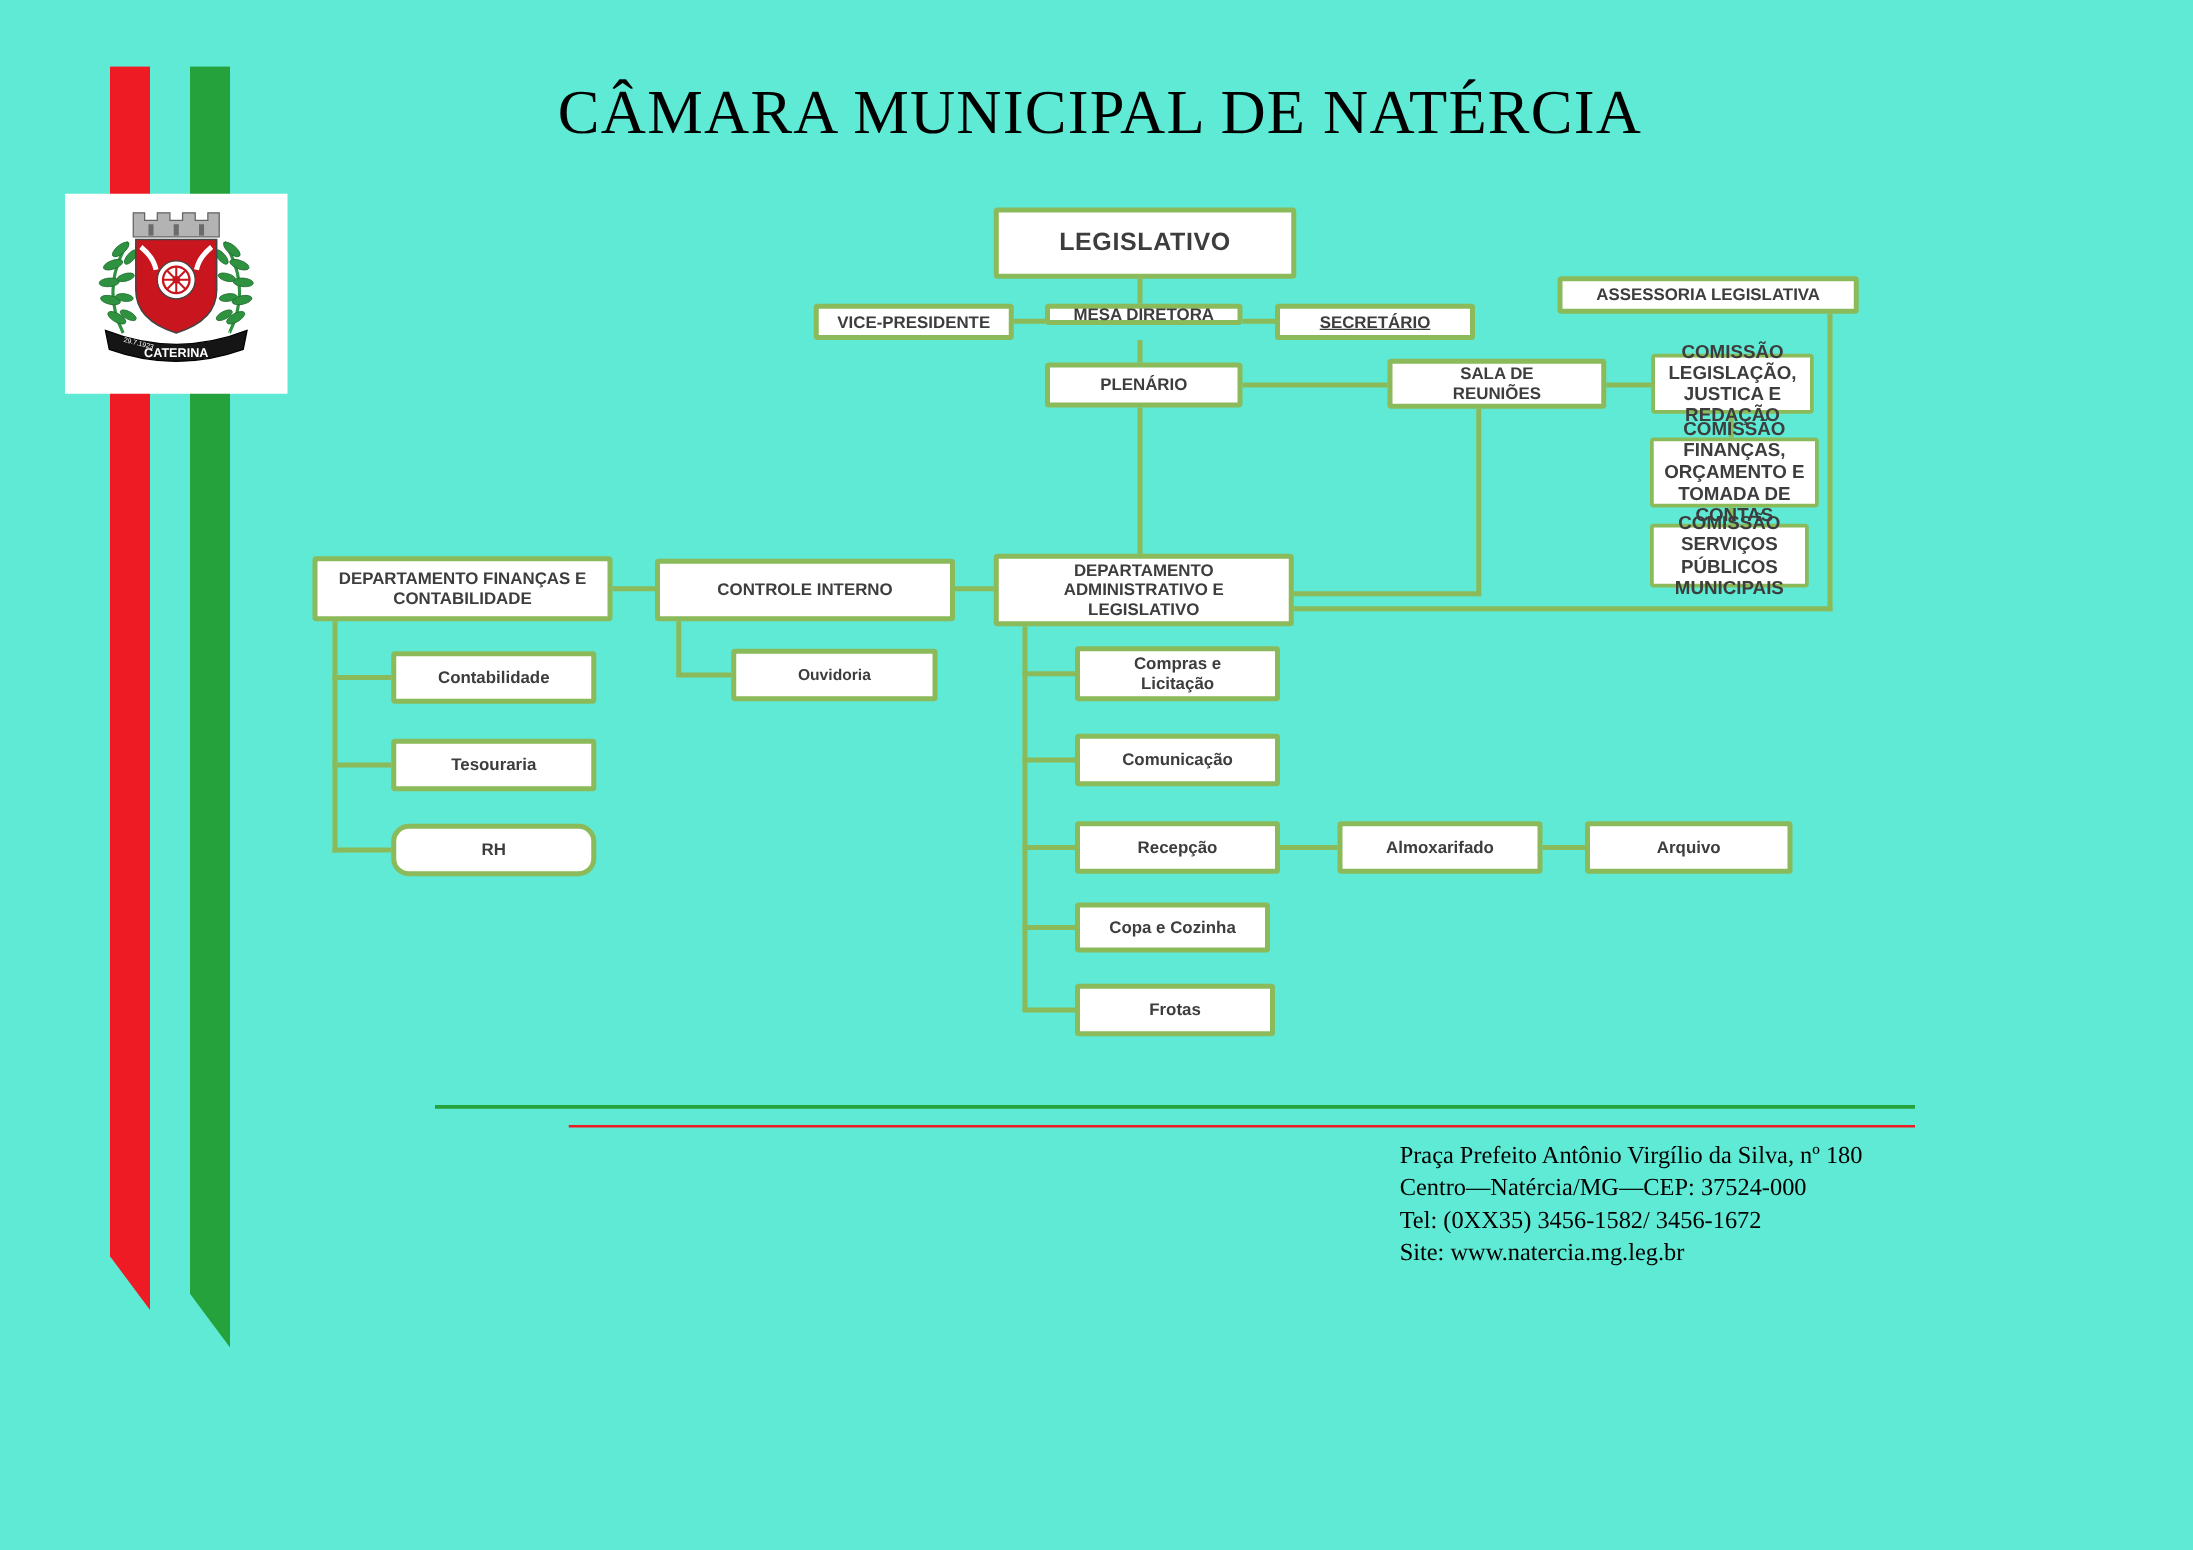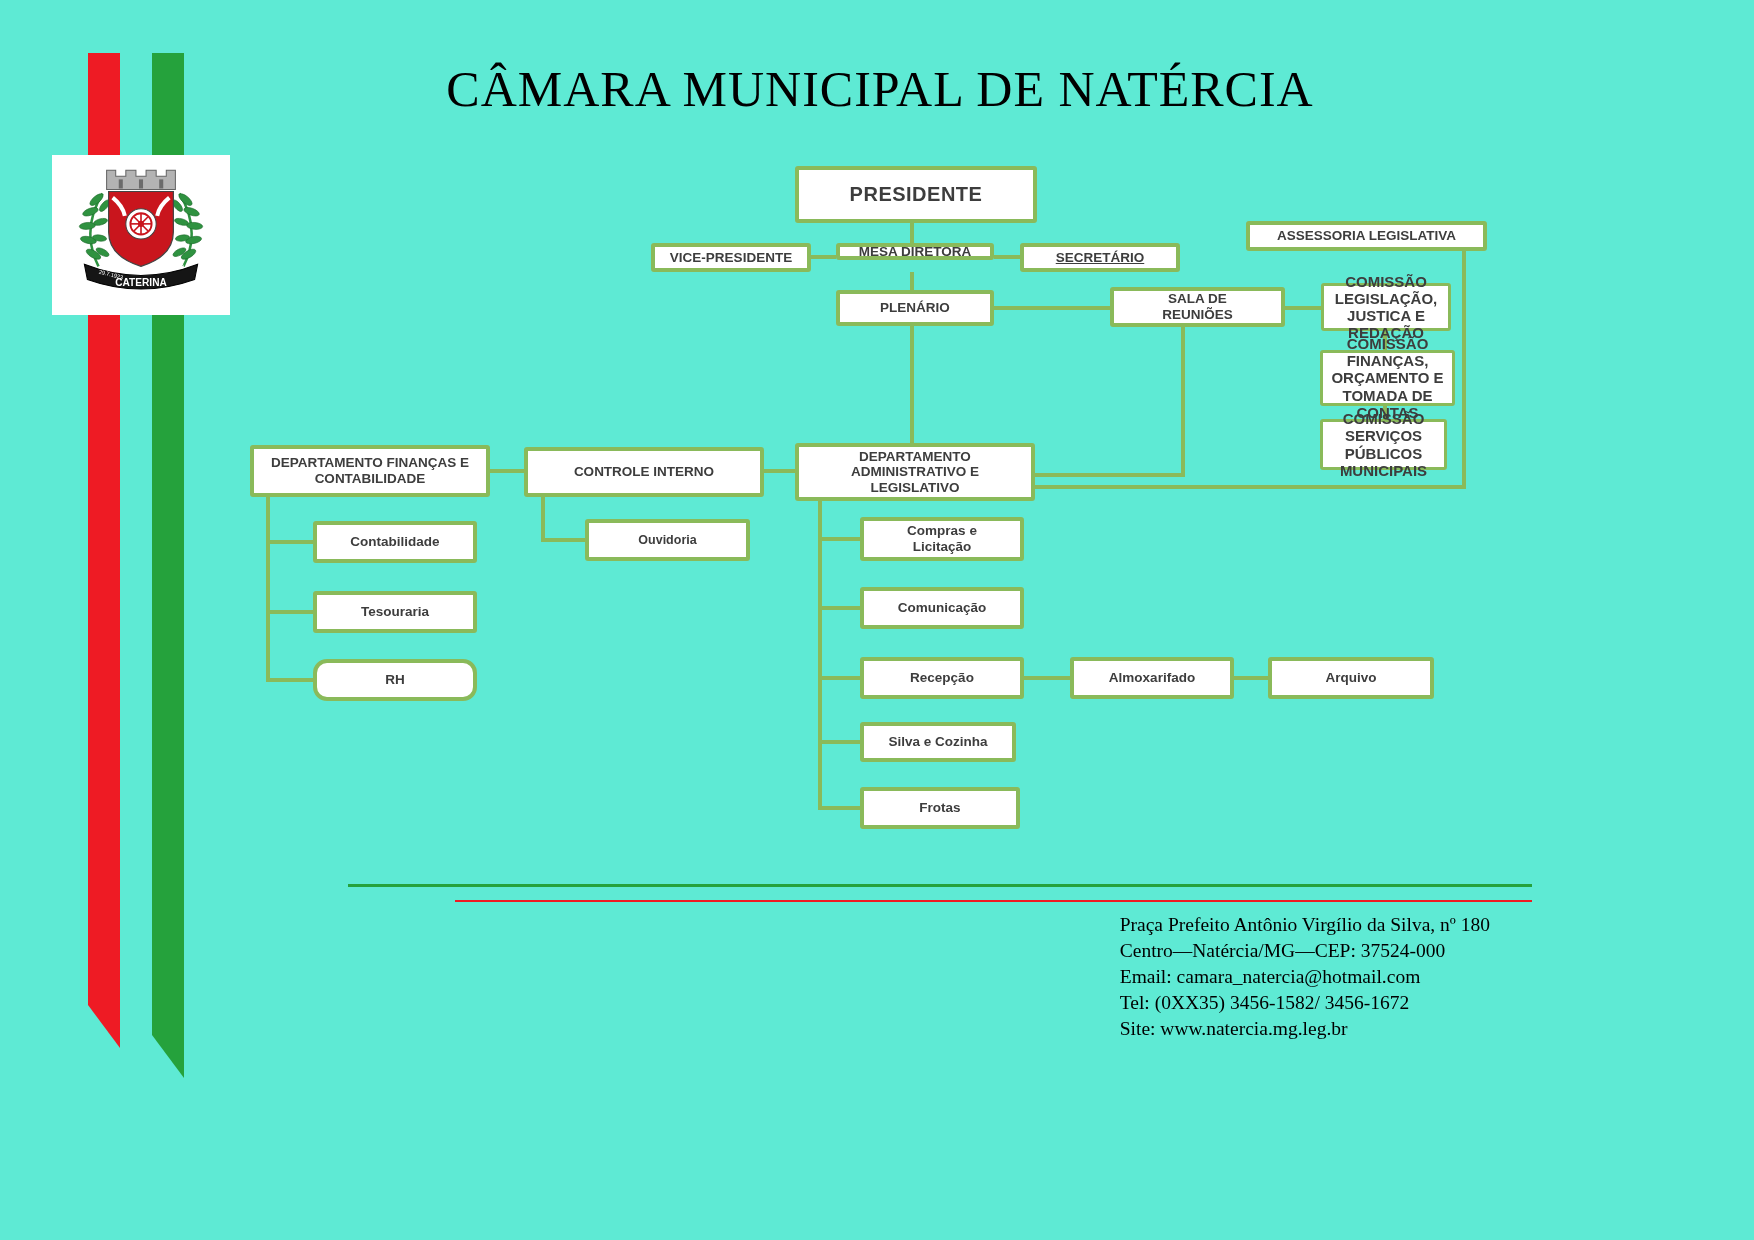--- a/index.html
+++ b/index.html
@@ -152,21 +152,21 @@
   <div class="line" style="left:541px;top:538px;width:44px;height:4px;"></div>
   <div class="line" style="left:818px;top:501px;width:4px;height:307px;"></div>
   <div class="line" style="left:818px;top:537px;width:42px;height:4px;"></div>
   <div class="line" style="left:818px;top:606px;width:42px;height:4px;"></div>
   <div class="line" style="left:818px;top:676px;width:42px;height:4px;"></div>
   <div class="line" style="left:818px;top:740px;width:42px;height:4px;"></div>
   <div class="line" style="left:818px;top:806px;width:42px;height:4px;"></div>
   <div class="line" style="left:1024px;top:676px;width:46px;height:4px;"></div>
   <div class="line" style="left:1234px;top:676px;width:34px;height:4px;"></div>
 
-  <div class="node sz-xl" style="left:795px;top:166px;width:242px;height:57px;">PRESIDENTE</div>
+  <div class="node sz-xl" style="left:795px;top:166px;width:242px;height:57px;">LEGISLATIVO</div>
 
   <div class="node" style="left:651px;top:243px;width:160px;height:29px;">VICE-PRESIDENTE</div>
   <div class="node" style="left:836px;top:243px;width:158px;height:17px;text-align:right;">MESA DIRETORA</div>
   <div class="node" style="left:1020px;top:243px;width:160px;height:29px;text-decoration:underline;">SECRETÁRIO</div>
   <div class="node" style="left:1246px;top:221px;width:241px;height:30px;">ASSESSORIA LEGISLATIVA</div>
 
   <div class="node" style="left:836px;top:290px;width:158px;height:36px;">PLENÁRIO</div>
   <div class="node" style="left:1110px;top:287px;width:175px;height:40px;padding:2px 30px;">SALA DE REUNIÕES</div>
 
   <div class="node thin sz-sm" style="left:1321px;top:283px;width:130px;height:48px;">COMISSÃO LEGISLAÇÃO, JUSTICA E REDAÇÃO</div>
@@ -181,27 +181,26 @@
   <div class="node" style="left:313px;top:591px;width:164px;height:42px;">Tesouraria</div>
   <div class="node" style="left:313px;top:659px;width:164px;height:42px;border-radius:14px;">RH</div>
 
   <div class="node sz-ouv" style="left:585px;top:519px;width:165px;height:42px;">Ouvidoria</div>
 
   <div class="node" style="left:860px;top:517px;width:164px;height:44px;padding:2px 24px;">Compras e Licitação</div>
   <div class="node" style="left:860px;top:587px;width:164px;height:42px;">Comunicação</div>
   <div class="node" style="left:860px;top:657px;width:164px;height:42px;">Recepção</div>
   <div class="node" style="left:1070px;top:657px;width:164px;height:42px;">Almoxarifado</div>
   <div class="node" style="left:1268px;top:657px;width:166px;height:42px;">Arquivo</div>
-  <div class="node" style="left:860px;top:722px;width:156px;height:40px;">Silva e Cozinha</div>
+  <div class="node" style="left:860px;top:722px;width:156px;height:40px;">Copa e Cozinha</div>
   <div class="node" style="left:860px;top:787px;width:160px;height:42px;">Frotas</div>
 
   <div class="rule" style="left:348px;top:884px;width:1184px;height:3px;background:var(--rule-green);"></div>
   <div class="rule" style="left:455px;top:900px;width:1077px;height:2px;background:var(--rule-red);"></div>
 
   <div class="footer">
     <div>Praça Prefeito Antônio Virgílio da Silva, nº 180</div>
     <div>Centro—Natércia/MG—CEP: 37524-000</div>
-    <div>Email: camara_natercia@hotmail.com</div>
     <div>Tel: (0XX35) 3456-1582/ 3456-1672</div>
     <div>Site: www.natercia.mg.leg.br</div>
   </div>
 
 </div>
 
 </body></html>

